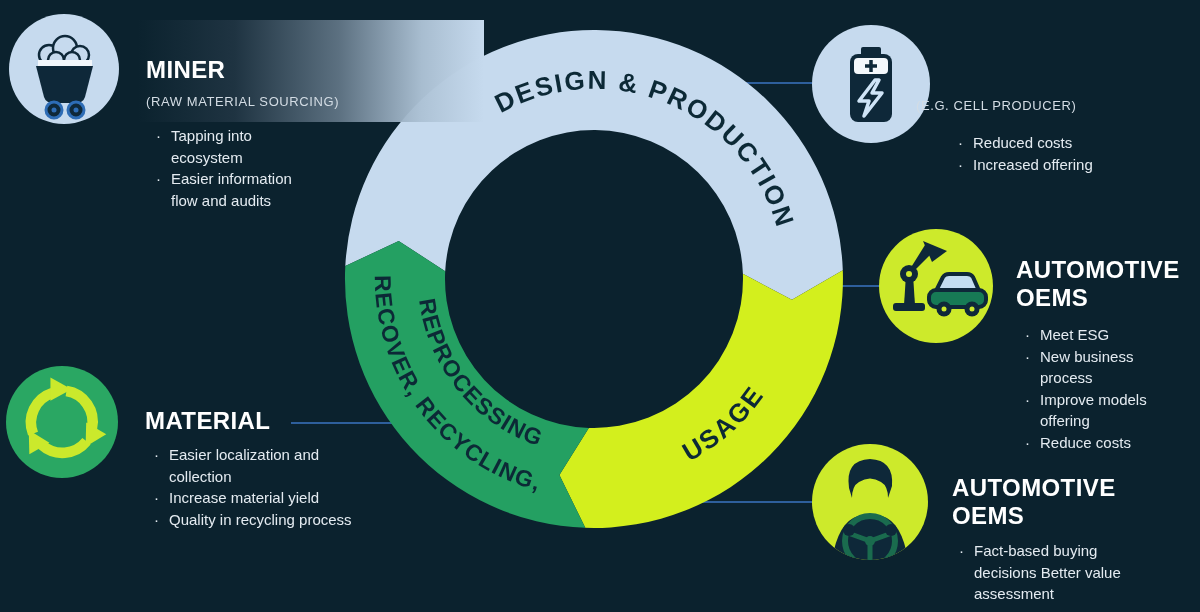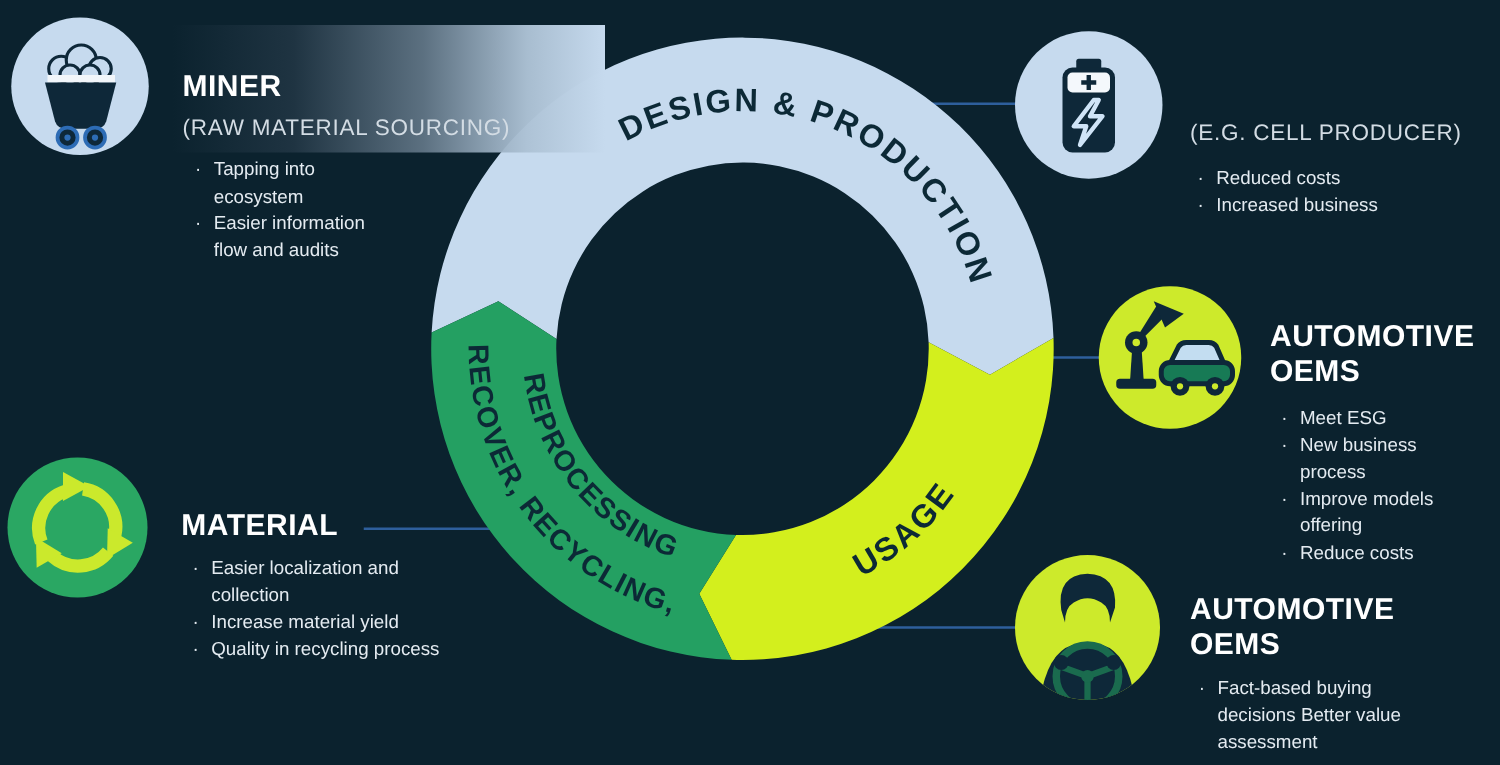--- a/index.html
+++ b/index.html
@@ -17,21 +17,21 @@
                 rgba(18,36,48,0) 0%,
                 rgba(47,66,82,.55) 28%,
                 rgba(106,126,143,.85) 58%,
                 rgba(173,194,213,.97) 82%,
                 var(--ring_blue,#c6daee) 100%);}
   .badge{position:absolute;border-radius:50%;z-index:4;overflow:hidden;}
   .badge svg{position:absolute;left:0;top:0;width:100%;height:100%;}
   .textblock{position:absolute;z-index:5;}
   .title{font-weight:700;font-size:24px;line-height:28px;color:var(--title_text,#ffffff);
          letter-spacing:.4px;}
-  .subtitle{font-size:18px;line-height:22px;color:var(--subtitle_text,#d3dce4);
+  .subtitle{font-size:13px;line-height:22px;color:var(--subtitle_text,#d3dce4);
             letter-spacing:.6px;margin-top:5px;text-align:right;}
   .bullets{font-size:15px;line-height:21.5px;color:var(--bullet_text,#e4ebf1);}
   .bullet{display:flex;}
   .bullet .dot{width:15px;flex:none;}
 </style>
 </head>
 <body>
 
 <div id="canvas">
 
@@ -142,29 +142,29 @@
     <div class="bullet">
         <span class="dot">·</span>
         <span>Tapping into ecosystem</span>
       </div>
     <div class="bullet">
         <span class="dot">·</span>
         <span>Easier information flow and audits</span>
       </div>
   </div>
 
-  <div class="textblock subtitle" style="left:952px;top:90px;">(E.G. CELL PRODUCER)</div>
+  <div class="textblock subtitle" style="left:916px;top:90px;">(E.G. CELL PRODUCER)</div>
   <div class="textblock bullets" style="left:958px;top:132px;width:200px;">
     <div class="bullet">
         <span class="dot">·</span>
         <span>Reduced costs</span>
       </div>
     <div class="bullet">
         <span class="dot">·</span>
-        <span>Increased business</span>
+        <span>Increased offering</span>
       </div>
   </div>
 
   <div class="textblock title" style="left:1016px;top:256px;width:185px;">AUTOMOTIVE OEMS</div>
   <div class="textblock bullets" style="left:1025px;top:324px;width:150px;">
     <div class="bullet">
         <span class="dot">·</span>
         <span>Meet ESG</span>
       </div>
     <div class="bullet">

